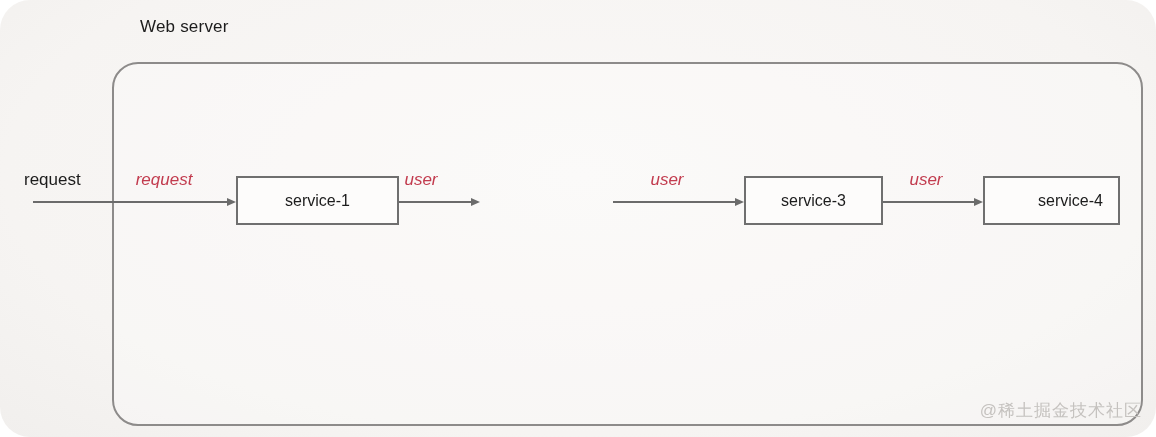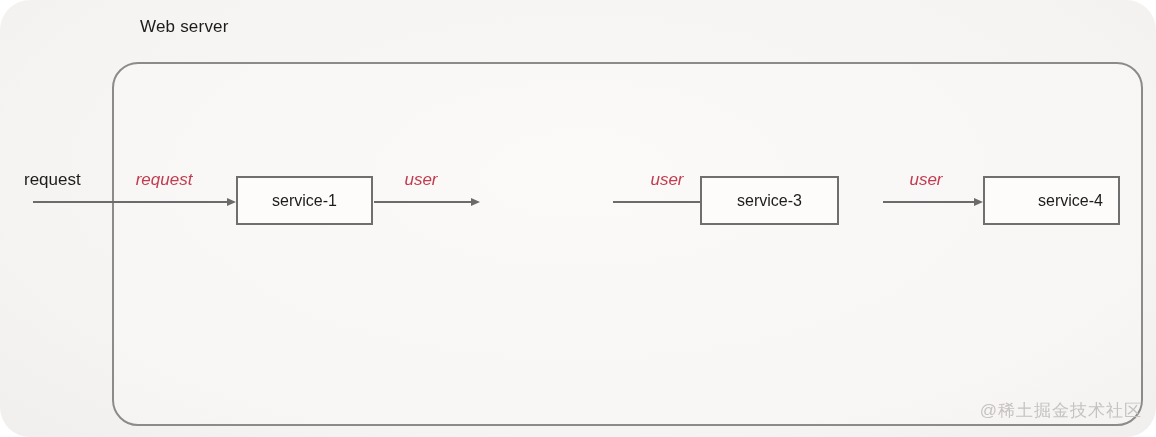--- a/index.html
+++ b/index.html
@@ -92,23 +92,23 @@
     height: 49px;
     box-sizing: border-box;
     border: 2px solid var(--node-border);
     background: var(--node-background);
     display: flex;
     align-items: center;
     justify-content: center;
     font-size: 16px;
     color: var(--text);
   }
-  .n0 { left: 236px; width: 137px; }
+  .n0 { left: 236px; width: 163px; }
   .n1 { left: 480px; width: 137px; }
-  .n2 { left: 700px; width: 139px; }
+  .n2 { left: 744px; width: 139px; }
   .n3 { left: 983px; width: 137px; padding-left: 38px; }
   .watermark {
     position: absolute;
     top: 399px;
     right: 14px;
     font-size: 17px;
     color: var(--watermark);
     letter-spacing: 1px;
     text-align: center;
   }

